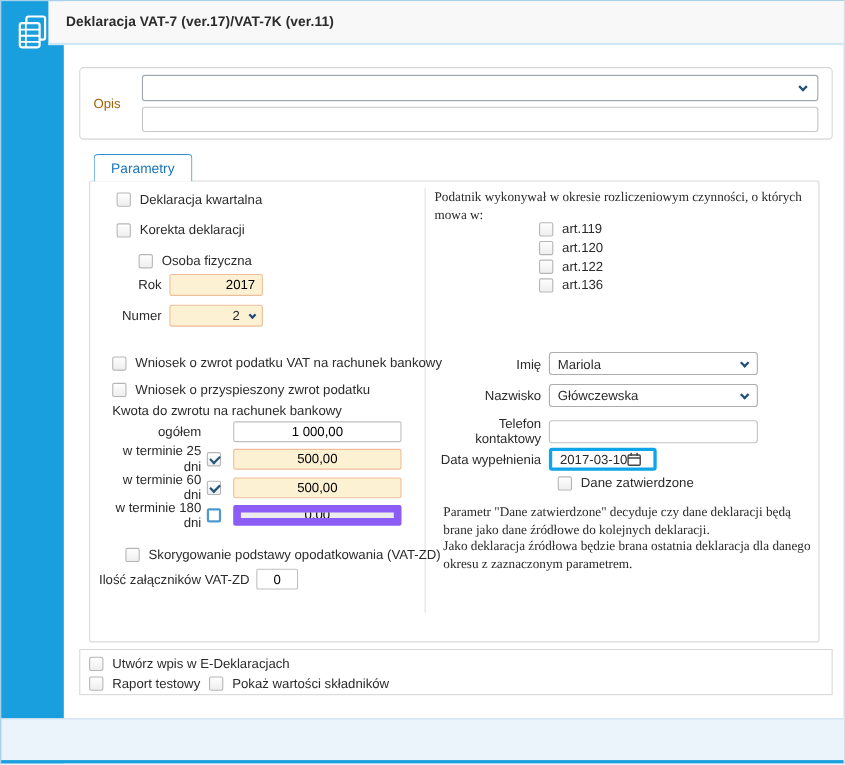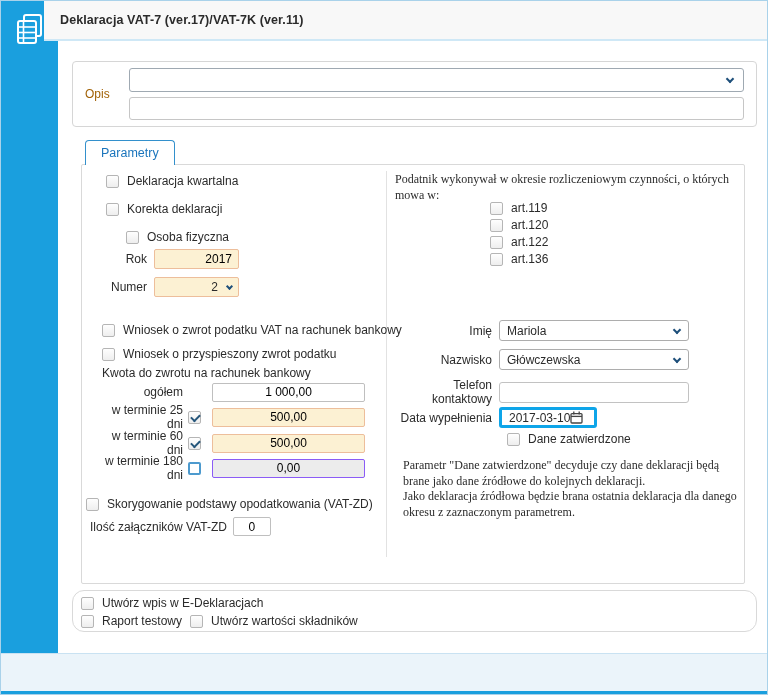--- a/index.html
+++ b/index.html
@@ -42,21 +42,21 @@
   .cb { width:13px; height:13px; min-width:13px; border:1px solid #b5b5b5; border-radius:2px;
         background:linear-gradient(#fefefe,#eeeeee); position:relative; }
   .cb.checked::after { content:""; position:absolute; left:2px; top:2px; width:7px; height:4px;
         border-left:2px solid #25567b; border-bottom:2px solid #25567b; transform:rotate(-45deg); }
   .cb.blue { border:2px solid #4d9ace; background:#fff; }
 
   .yrow { position:absolute; display:flex; align-items:center; font-size:12px; color:#2b2b2b; }
   .ylabel { width:72px; text-align:right; padding-right:7px; }
   .yfield { width:85px; height:20px; text-align:right; font-size:12px; padding:0 6px; border-radius:2px; }
   .orange { background:#fcf1d3; border:1px solid #edbe9b; }
-  .graydis { background:#ececec; border:1px solid #8b5cf6; }
+  .graydis { background:#ececec; border:7px solid #8b5cf6; }
   .ycombo { width:85px; height:20px; position:relative; display:flex; align-items:center;
             justify-content:flex-end; padding:0 20px 0 6px; font-size:12px; border-radius:2px; }
   .ycombo .chev { position:absolute; right:6px; top:6px; width:5px; height:5px; }
 
   .sechead { position:absolute; font-size:12px; color:#2b2b2b; }
 
   .krow { position:absolute; left:14px; width:269px; height:20px; display:flex; align-items:center; }
   .klabel { flex:1; text-align:right; font-size:12px; color:#2b2b2b; padding-right:5px; }
   .kcb { width:24px; display:flex; align-items:center; }
   .kfield { width:153px; height:19px; text-align:center; font-size:12px; padding:0 6px; border-radius:2px; }
@@ -71,21 +71,21 @@
   .rlabel { width:104px; text-align:right; padding-right:7px; }
   .rcombo { width:190px; height:21px; position:relative; border:1px solid #adadad; border-radius:3px;
             background:#fff; display:flex; align-items:center; padding:0 22px 0 7px; font-size:12px; }
   .rcombo .chev { position:absolute; right:8px; top:6px; }
   .rinput { width:190px; height:21px; border:1px solid #c2c2c2; border-radius:3px; font-size:12px; padding:0 7px; }
   .datefield { width:98px; height:21px; border:3px solid #0ea5e9; border-radius:3px; background:#fff;
                display:flex; align-items:center; justify-content:flex-start; padding:0 5px 0 7px; font-size:12px; }
 
   
   .bottom-box { position:absolute; left:71px; top:589px; width:685px; height:42px;
-                border:1px solid #d9d9d9; border-radius:12px; }
+                border:1px solid #d9d9d9; border-radius:0; }
 
   
   .footer { position:absolute; left:0; right:0; top:652px; height:40px; background:#ebf4fa;
             border-top:1px solid #c9e2f2; }
   .bottom-edge { position:absolute; left:0; right:0; bottom:0; height:3px; background:#1a9fde; }
 </style>
 </head>
 <body>
 
 <div class="dialog">
@@ -181,21 +181,21 @@
       <input class="kfield orange" value="500,00" style="">
     </div>
     <div class="krow" style="top:293px;">
       <span class="klabel">w terminie 180 dni</span>
       <span class="kcb">
           <span class="cb blue"></span>
         </span>
       <input class="kfield graydis" value="0,00" style="">
     </div>
 
-    <div class="cbrow" style="left:4px; top:332px;">
+    <div class="cbrow" style="left:32px; top:332px;">
       <span class="cb"></span>
       <span>Skorygowanie podstawy opodatkowania (VAT-ZD)</span>
     </div>
     <div class="zrow" style="left:8px; top:352px;">
       <span>Ilość załączników VAT-ZD</span>
       <input class="zfield" value="0" style="">
     </div>
 
     <div class="para" style="left:313px; top:7px; width:340px;">Podatnik wykonywał w okresie rozliczeniowym czynności, o których mowa w:</div>
 
@@ -259,21 +259,21 @@
 
   <div class="bottom-box">
     <div class="cbrow" style="left:8px; top:5px;">
       <span class="cb"></span>
       <span>Utwórz wpis w E-Deklaracjach</span>
     </div>
     <div class="cbrow" style="left:8px; top:23px;">
       <span class="cb"></span>
       <span>Raport testowy</span>
       <span class="cb"></span>
-      <span>Utwórz wartości składników</span>
+      <span>Pokaż wartości składników</span>
     </div>
   </div>
 
   <div class="footer">
     
     
     
     
   </div>
 

